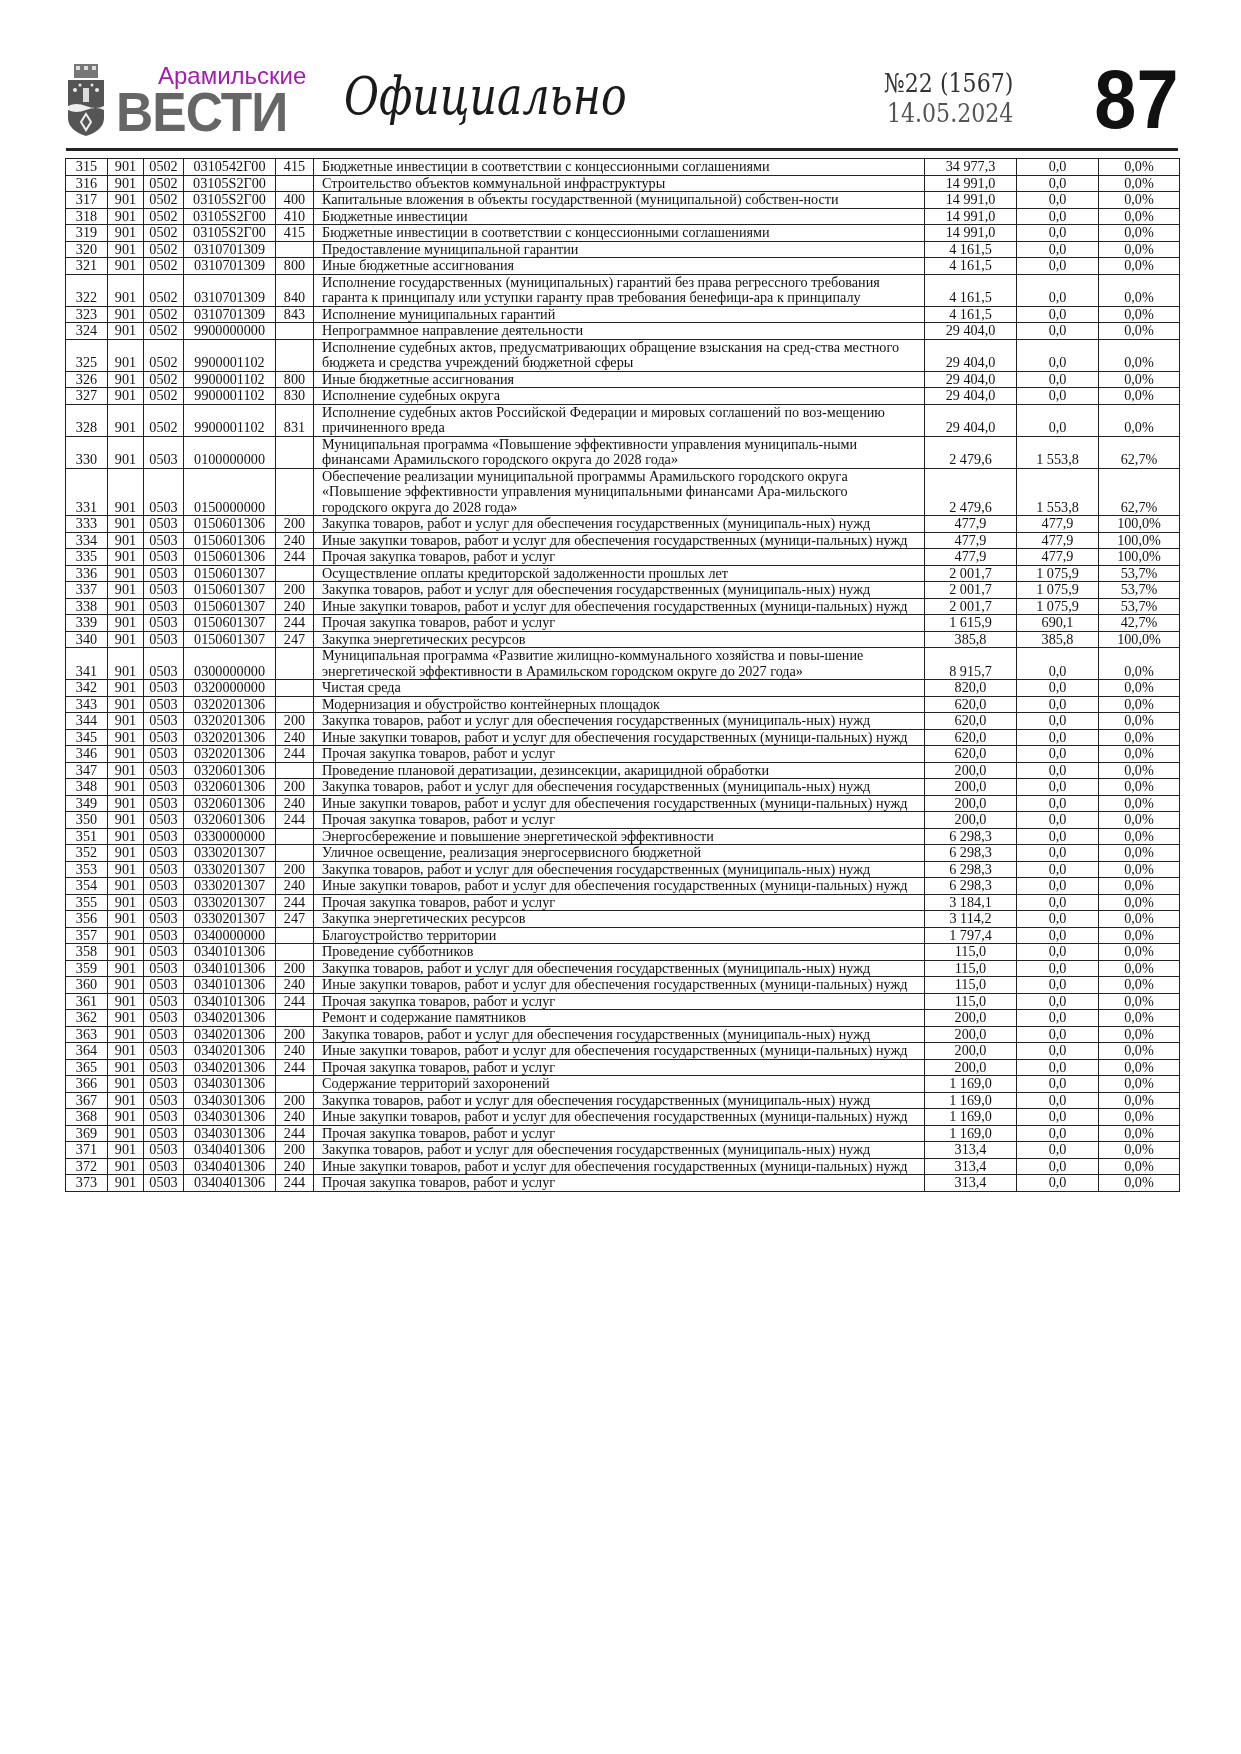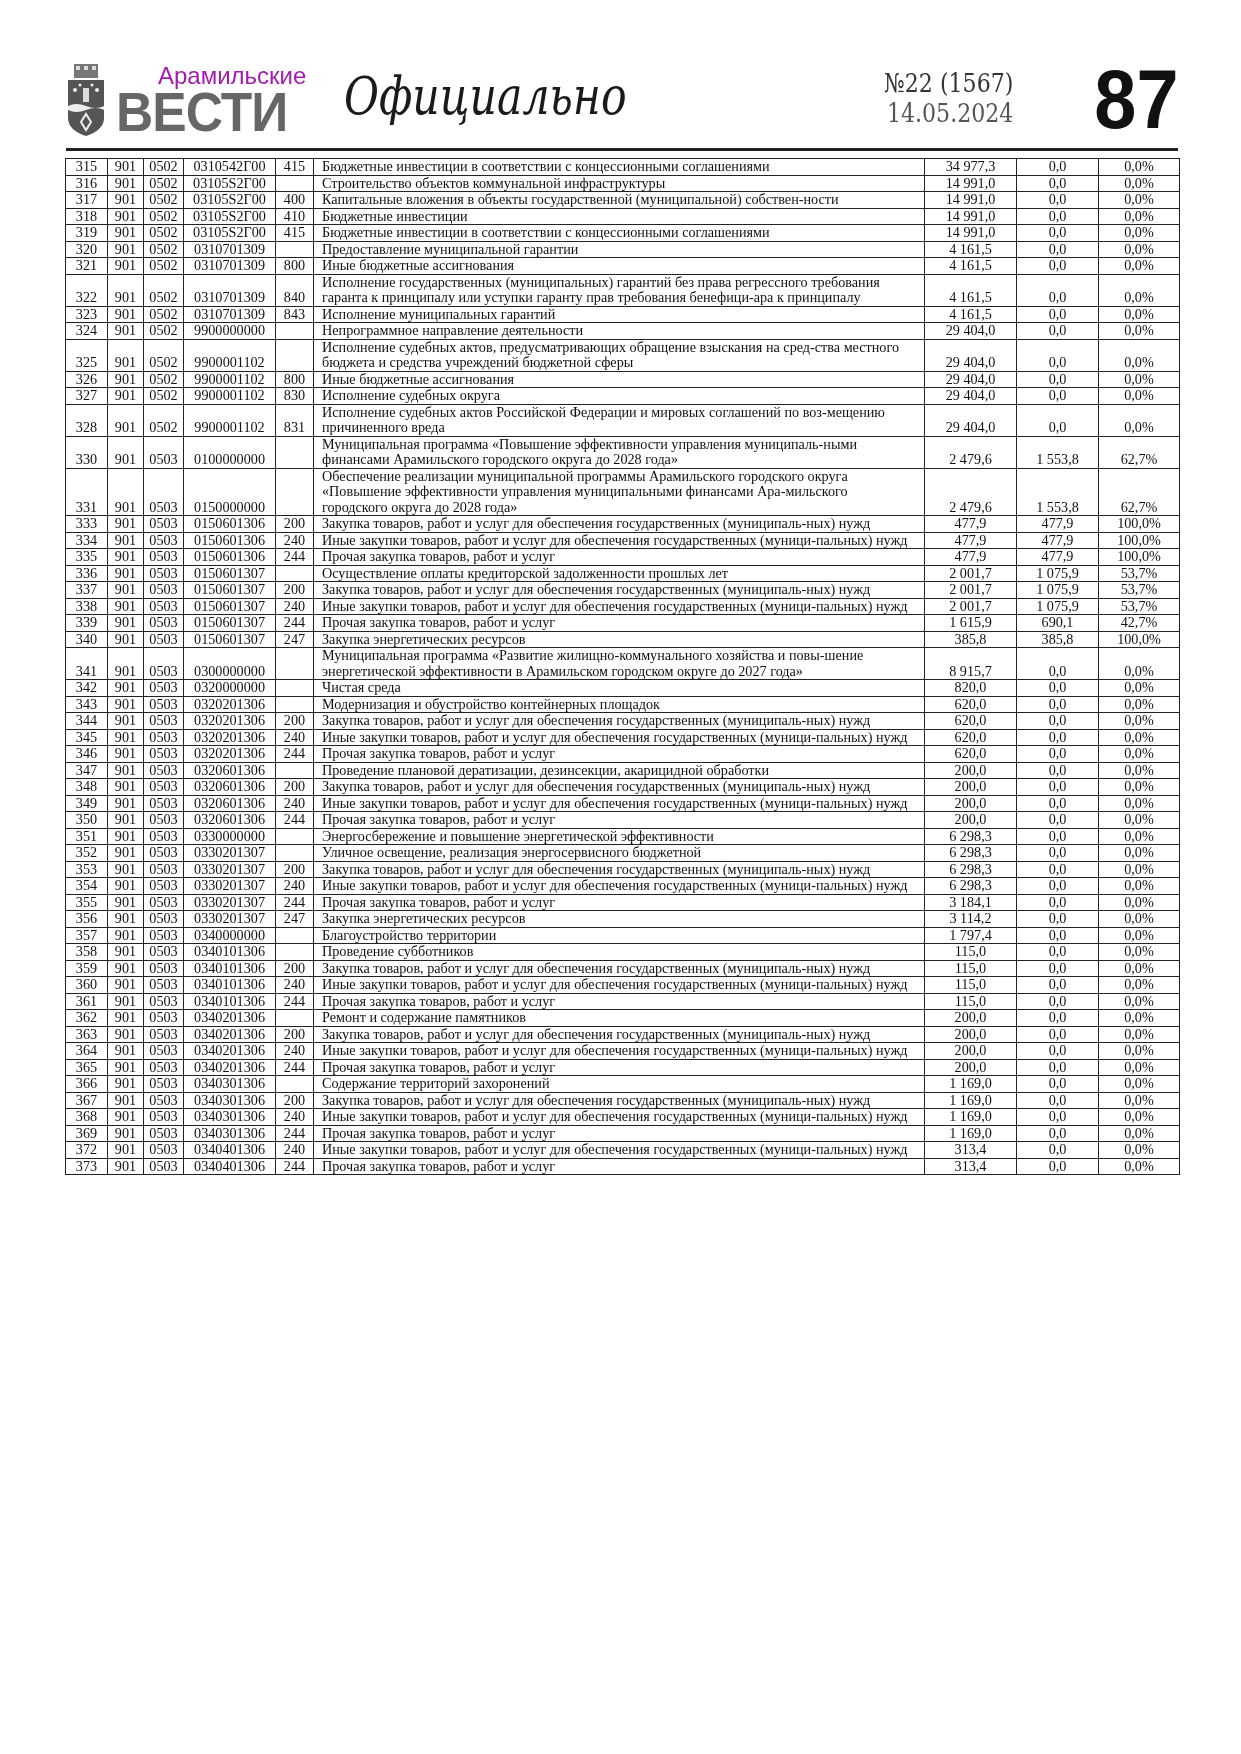--- a/index.html
+++ b/index.html
@@ -640,20 +640,31 @@
         <td class="num">901</td>
         <td class="num">0503</td>
         <td class="code">0340301306</td>
         <td class="num">244</td>
         <td class="desc">Прочая закупка товаров, работ и услуг</td>
         <td class="val">1 169,0</td>
         <td class="val">0,0</td>
         <td class="val">0,0%</td>
       </tr>
       <tr>
+        <td class="num">371</td>
+        <td class="num">901</td>
+        <td class="num">0503</td>
+        <td class="code">0340401306</td>
+        <td class="num">200</td>
+        <td class="desc">Закупка товаров, работ и услуг для обеспечения государственных (муниципаль-ных) нужд</td>
+        <td class="val">313,4</td>
+        <td class="val">0,0</td>
+        <td class="val">0,0%</td>
+      </tr>
+      <tr>
         <td class="num">372</td>
         <td class="num">901</td>
         <td class="num">0503</td>
         <td class="code">0340401306</td>
         <td class="num">240</td>
         <td class="desc">Иные закупки товаров, работ и услуг для обеспечения государственных (муници-пальных) нужд</td>
         <td class="val">313,4</td>
         <td class="val">0,0</td>
         <td class="val">0,0%</td>
       </tr>

